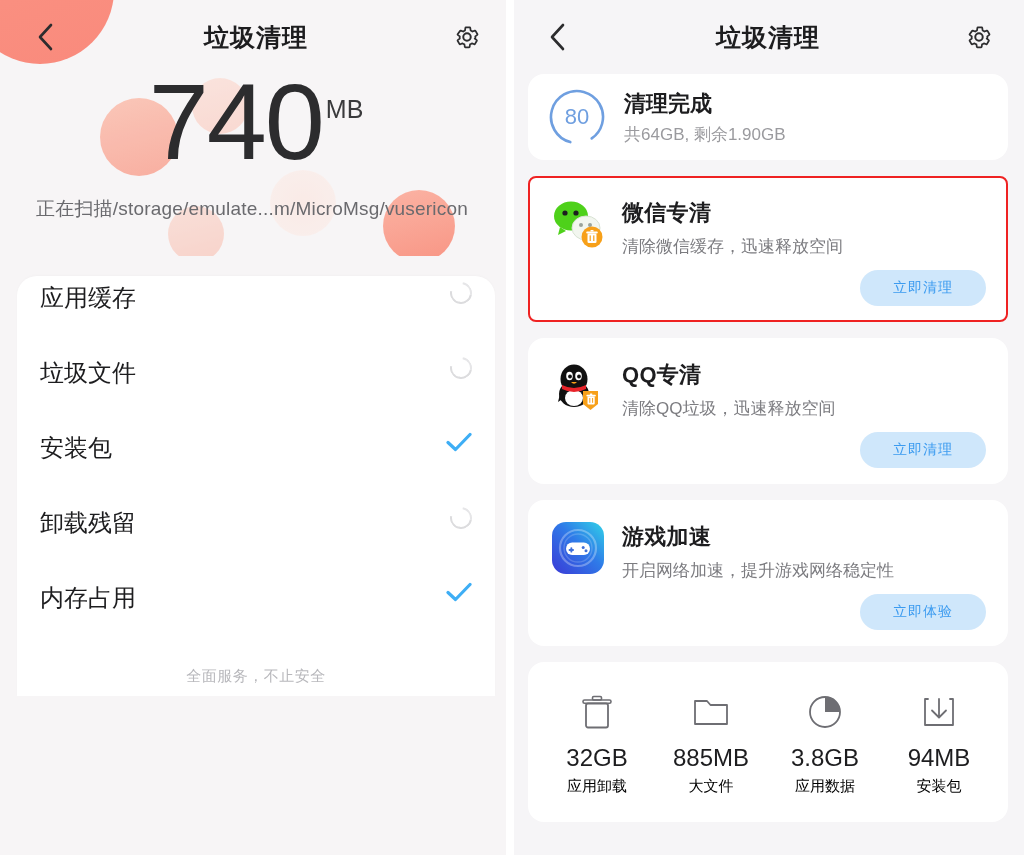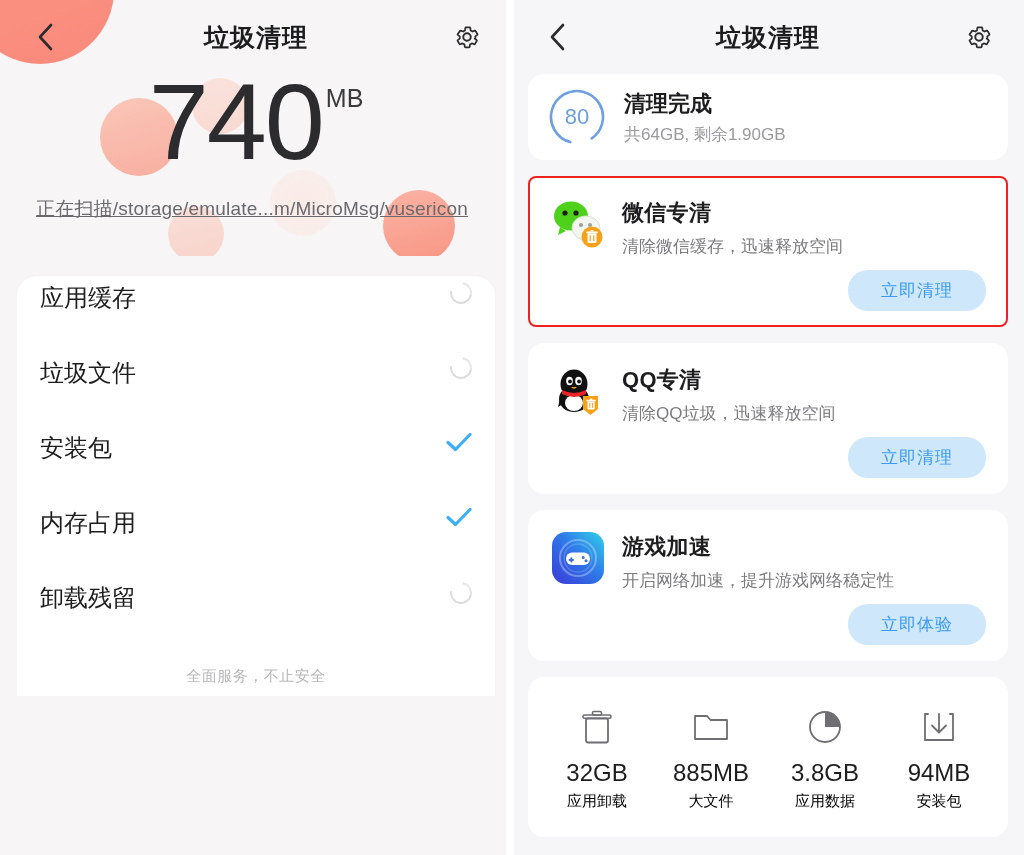--- a/index.html
+++ b/index.html
@@ -46,25 +46,25 @@
 
   #amount-row {
     position:absolute; left:0; right:0; top:72px;
     display:flex; align-items:flex-start; justify-content:center;
   }
   #amount-number {
     font-size:108px; line-height:.92; font-weight:300; color:#2c2c2e;
     letter-spacing:-2px;
   }
   #amount-unit {
-    font-size:25px; font-weight:500; color:#3a3a3c; margin-top:12px; margin-left:3px;
+    font-size:25px; font-weight:500; color:#3a3a3c; margin-top:23px; margin-left:3px;
   }
   #scan-path {
     position:absolute; left:0; right:8px; top:196px; text-align:center;
-    font-size:19px; color:#6a6a6e; letter-spacing:.2px;text-decoration:underline;
+    font-size:19px; color:#6a6a6e; letter-spacing:.2px;
   }
 
   
   #scan-list-card {
     position:relative; margin:20px 17px 0 17px; background:#ffffff;
     border-radius:20px 20px 0 0; padding:6px 0 0 0; min-height:420px;
     box-shadow:0 -1px 3px rgba(0,0,0,.02);
   }
   .scan-row {
     display:flex; align-items:flex-start; justify-content:space-between;
@@ -112,21 +112,21 @@
   .feature-card.highlight {
     border:2.5px solid #ef2222; border-radius:8px; padding:18px 20px 14px 20px;
   }
   .feature-top { display:flex; align-items:flex-start; }
   .feature-icon { width:56px; height:56px; flex:none; margin-right:16px; position:relative; }
   .feature-text { padding-top:2px; }
   .feature-title { font-size:22px; font-weight:700; color:#1d1d1f; margin-bottom:7px; letter-spacing:.3px;}
   .feature-sub   { font-size:17px; color:#7c7c80; }
   .feature-btnrow { display:flex; justify-content:flex-end; margin-top:12px; }
   .pill-btn {
-    background:#cfe7fb; color:#3b9bf0; font-size:17px; font-weight:500;
+    background:#cfe7fb; color:#3b9bf0; font-size:14px; font-weight:500;
     border-radius:20px; padding:9px 33px; border:none; cursor:pointer;
     font-family:inherit; letter-spacing:1px;
   }
 
   
   #stats-card { padding:30px 12px 26px 12px; display:flex; }
   .stat { flex:1; display:flex; flex-direction:column; align-items:center; }
   .stat-icon { height:40px; display:flex; align-items:center; justify-content:center; margin-bottom:12px; }
   .stat-value { font-size:24px; color:#1d1d1f; font-weight:400; margin-bottom:5px; }
   .stat-label { font-size:15px; color:#000000; }
@@ -180,30 +180,30 @@
       </div>
       <div class="scan-row">
         <span class="scan-row-label">安装包</span>
         <span class="check">
           <svg width="26" height="20" viewBox="0 0 26 20" fill="none">
               <path d="M2 10.5 L9.5 17.5 L24 2.5" stroke="#3eaef5" stroke-width="3.2" stroke-linecap="round" stroke-linejoin="round"></path>
             </svg>
         </span>
       </div>
       <div class="scan-row">
+        <span class="scan-row-label">卸载残留</span>
+        <span class="spinner"></span>
+      </div>
+      <div class="scan-row">
         <span class="scan-row-label">内存占用</span>
         <span class="check">
           <svg width="26" height="20" viewBox="0 0 26 20" fill="none">
               <path d="M2 10.5 L9.5 17.5 L24 2.5" stroke="#3eaef5" stroke-width="3.2" stroke-linecap="round" stroke-linejoin="round"></path>
             </svg>
         </span>
-      </div>
-      <div class="scan-row">
-        <span class="scan-row-label">卸载残留</span>
-        <span class="spinner"></span>
       </div>
 
       <div id="footer-tagline">全面服务，不止安全</div>
     </div>
   </div>
 
   <div class="panel-gap"></div>
 
   <div class="panel" id="panel-right">
 

